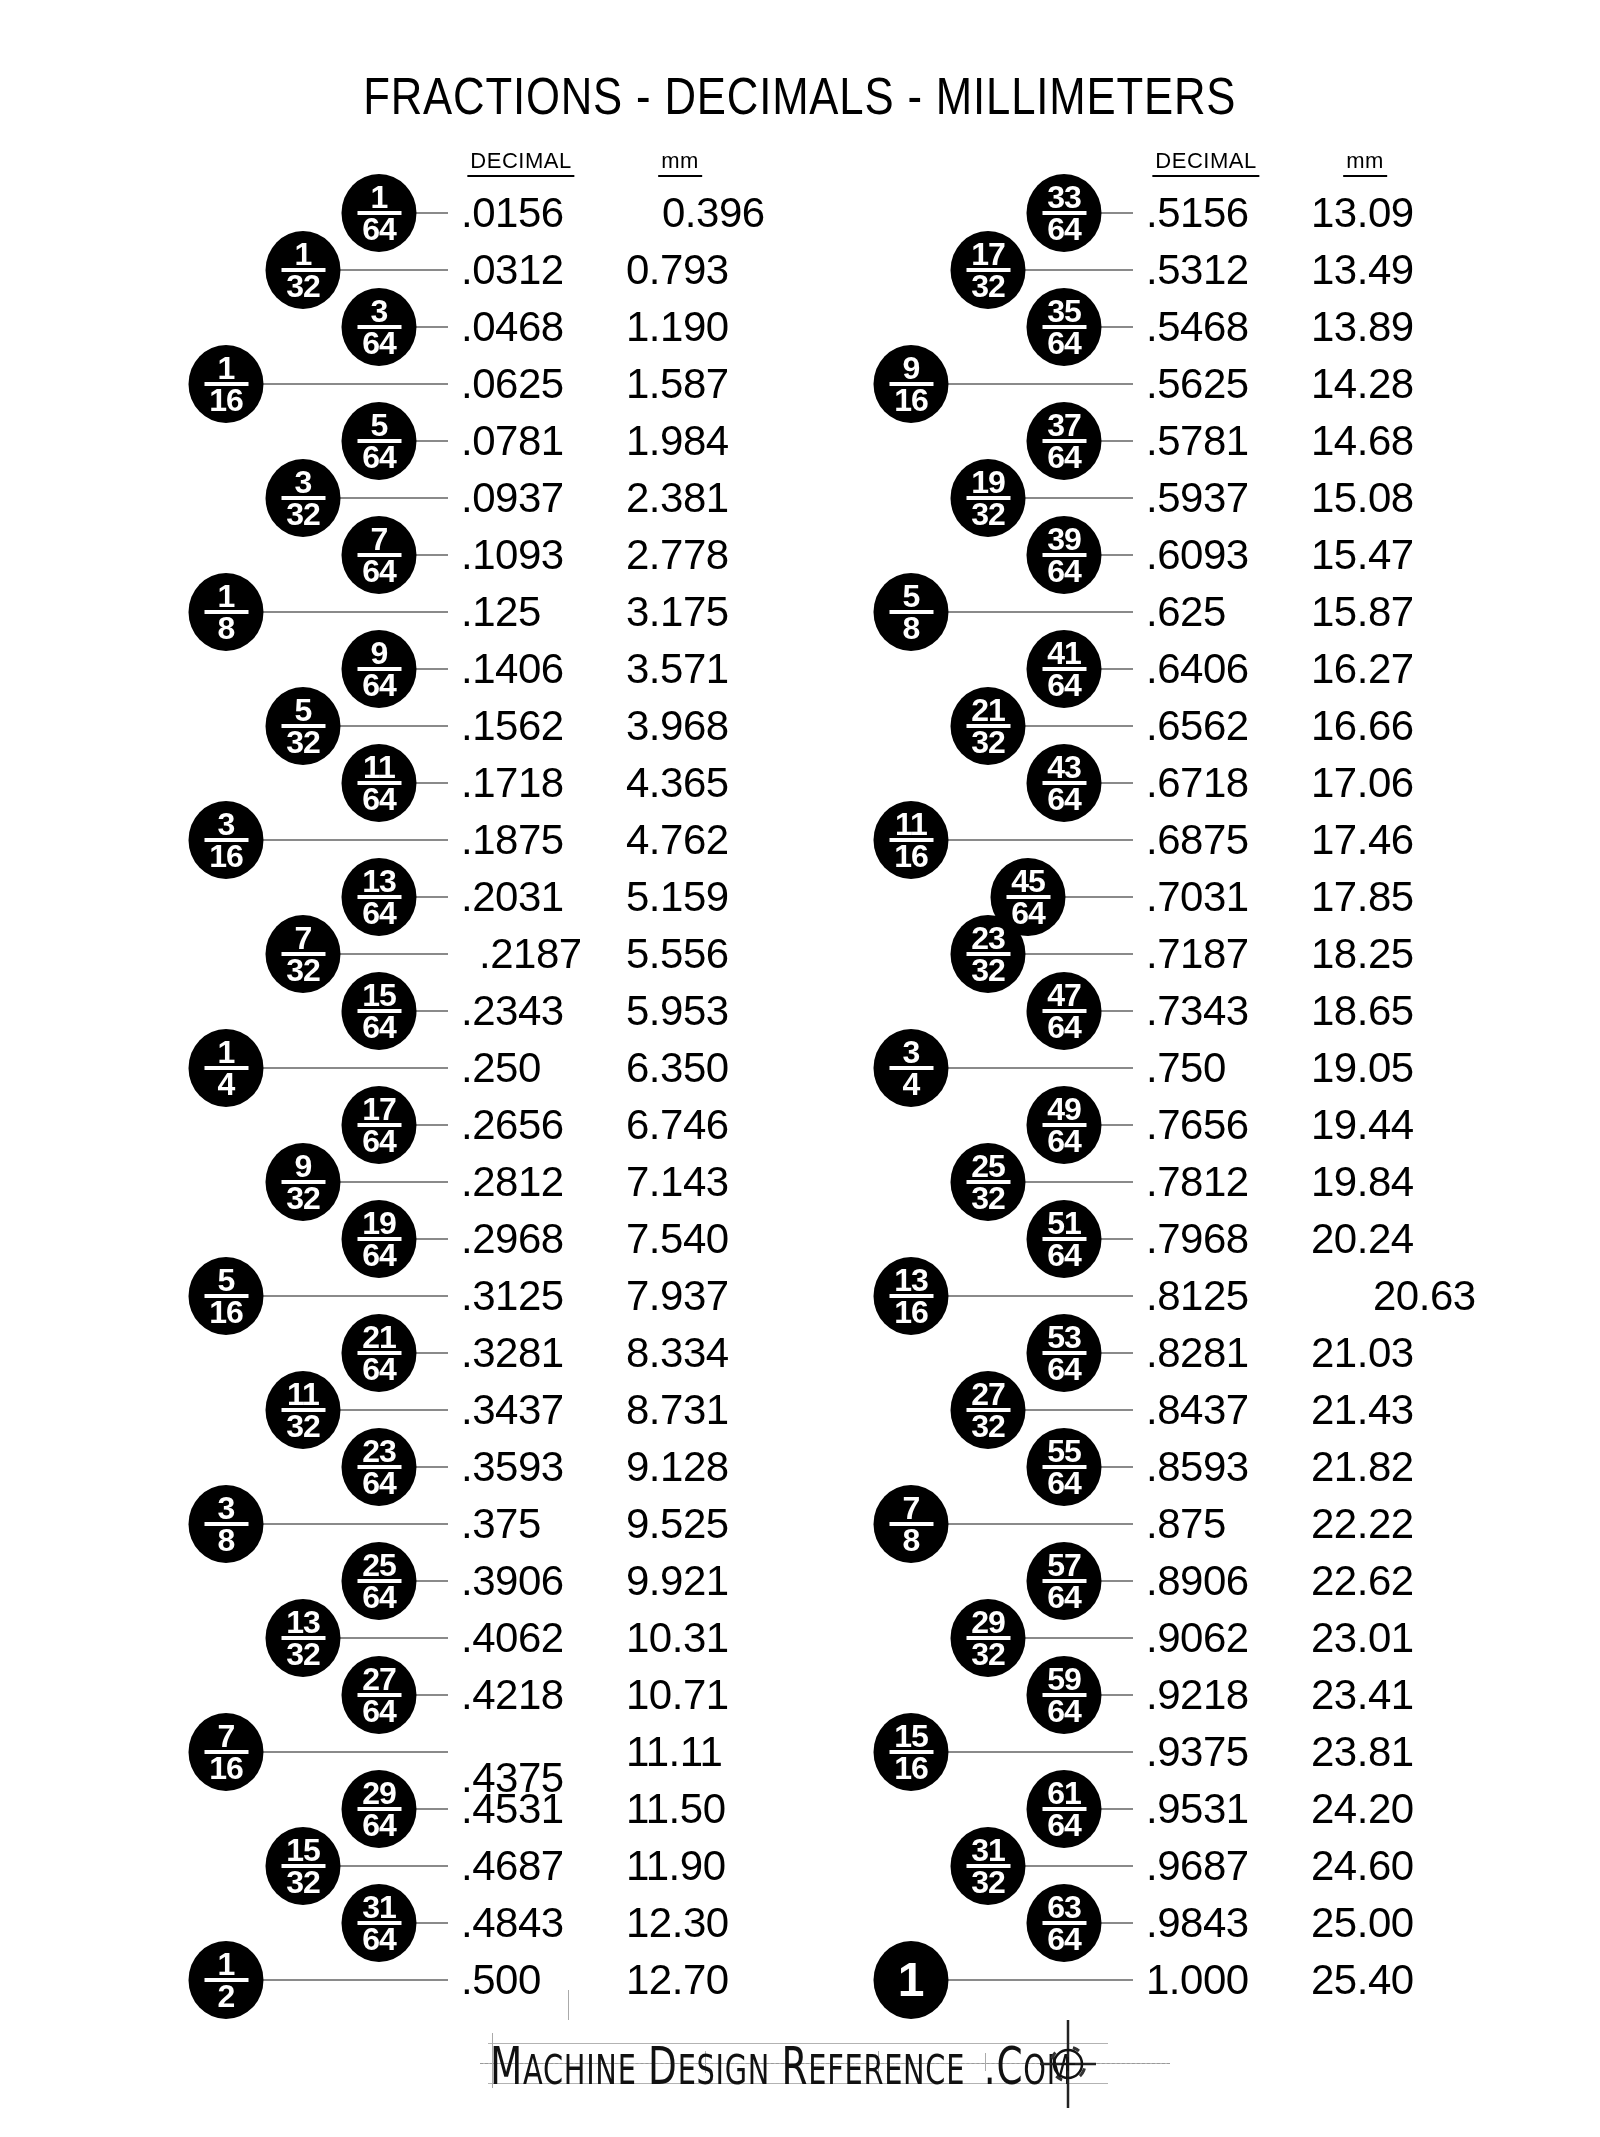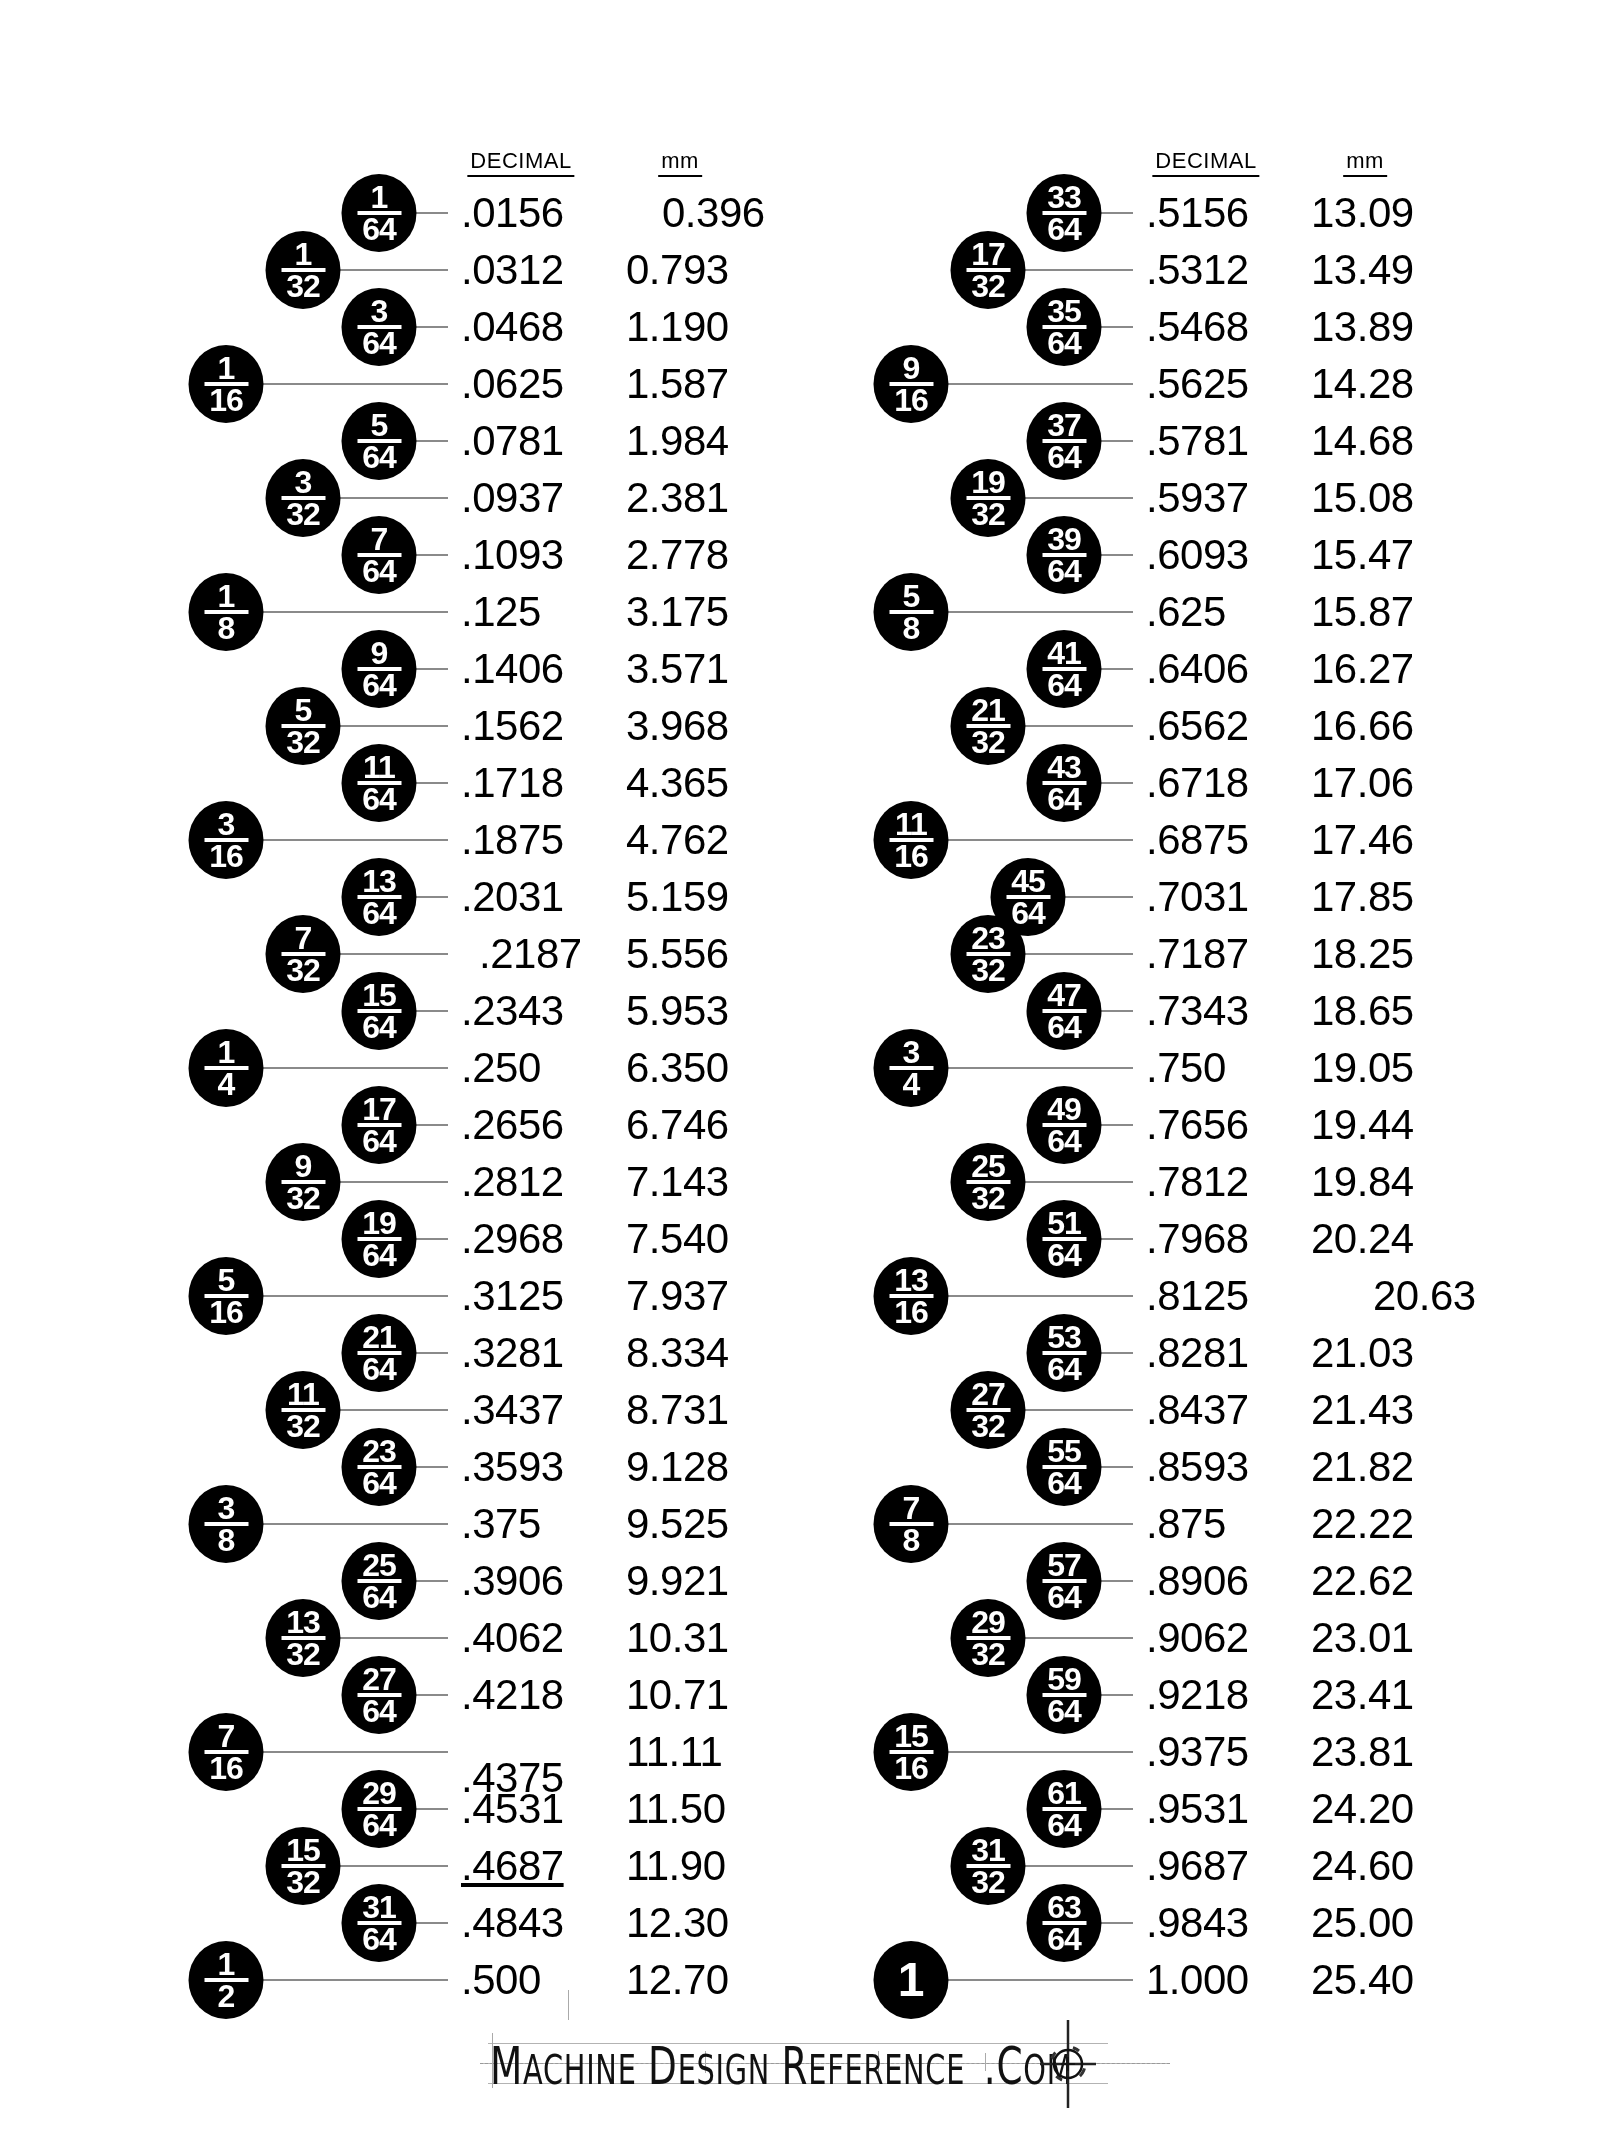--- a/index.html
+++ b/index.html
@@ -57,20 +57,23 @@
   .fw { display:inline-block; margin-right:16px; letter-spacing:1px; }
   .fw::first-letter { font-size:1.3em; }
   .fw.dotcom { margin-left:10px; margin-right:0; }
   .crosshair { position:absolute; left:548px; top:-6px; z-index:2; }
 </style>
 </head>
 <body>
 
 <div class="page">
 
+  <div class="title">
+    <span>FRACTIONS - DECIMALS - MILLIMETERS</span>
+  </div>
 
   <div class="hdr hd-l-dec">DECIMAL</div>
   <div class="hdr hd-l-mm">mm</div>
   <div class="hdr hd-r-dec">DECIMAL</div>
   <div class="hdr hd-r-mm">mm</div>
 
   <div id="rows">
       <div class="row" style="top: 0px;">
         <div class="cline" style="left: 379px; width: 69px;"></div>
         <div class="badge" style="left: 379px;">
@@ -361,21 +364,21 @@
         <div class="dec" style="left: 461px;">.4531</div>
         <div class="mmv" style="left: 626px;">11.50</div>
       </div>
       <div class="row" style="top: 1653px;">
         <div class="cline" style="left: 303px; width: 145px;"></div>
         <div class="badge" style="left: 303px;">
           <span class="num">15</span>
           <span class="bar"></span>
           <span class="den">32</span>
         </div>
-        <div class="dec" style="left: 461px; text-decoration: underline;">.4687</div>
+        <div class="dec" style="left: 461px;">.4687</div>
         <div class="mmv" style="left: 626px;">11.90</div>
       </div>
       <div class="row" style="top: 1710px;">
         <div class="cline" style="left: 379px; width: 69px;"></div>
         <div class="badge" style="left: 379px;">
           <span class="num">31</span>
           <span class="bar"></span>
           <span class="den">64</span>
         </div>
         <div class="dec" style="left: 461px;">.4843</div>

